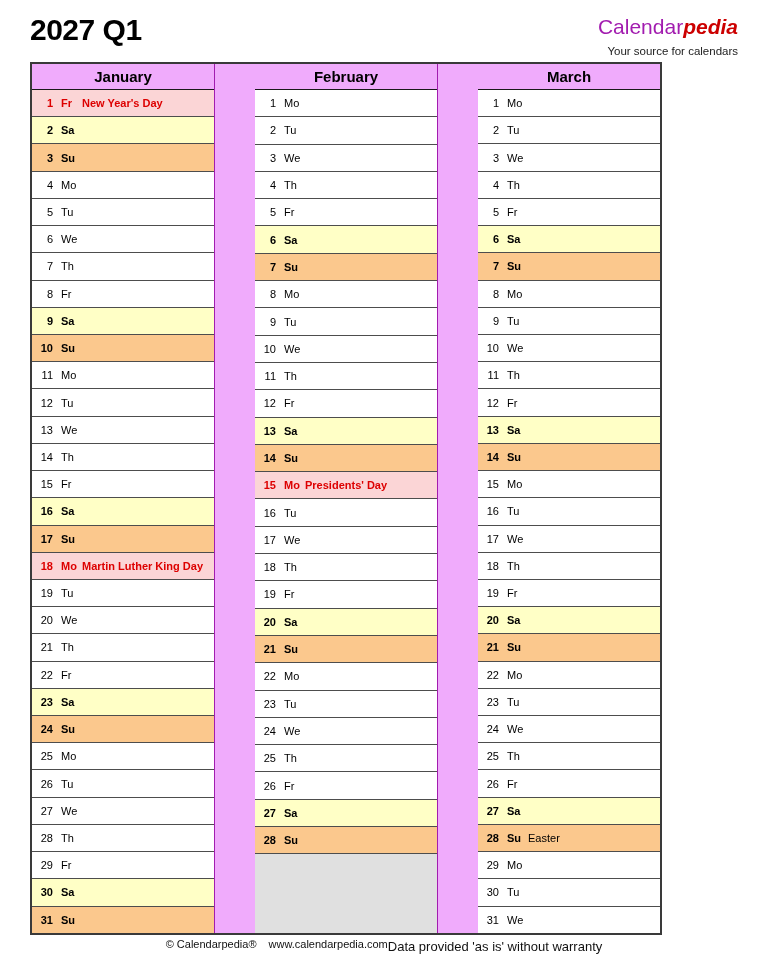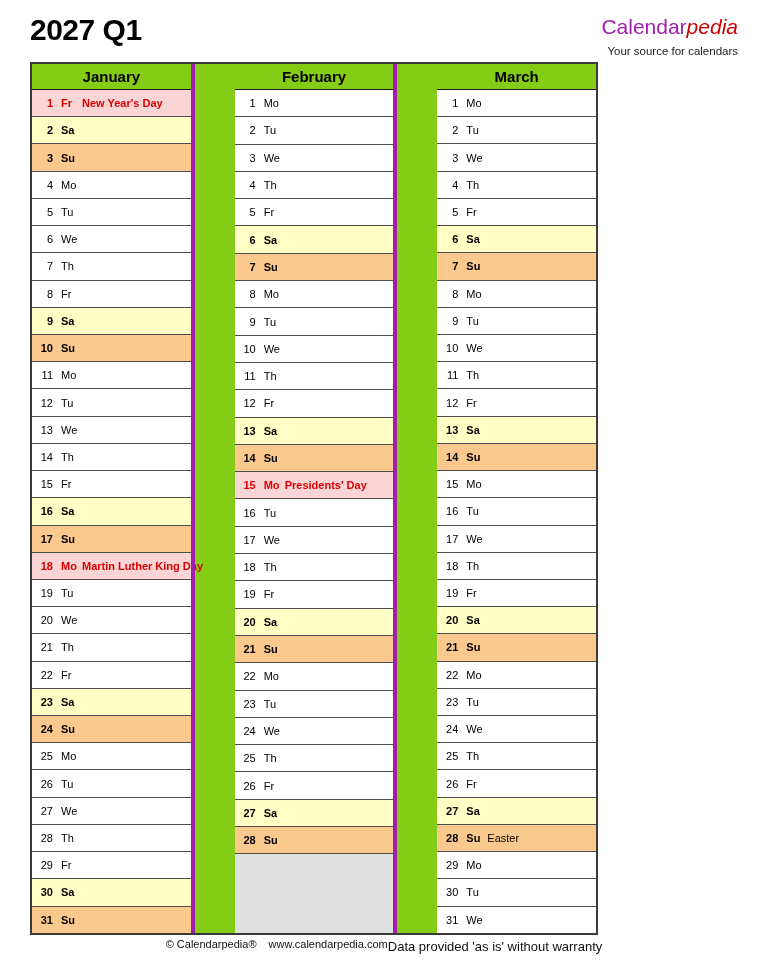--- a/index.html
+++ b/index.html
@@ -8,28 +8,28 @@
 
   .page { width:768px; height:971px; position:relative; }
 
   
   .top { display:flex; justify-content:space-between; align-items:flex-start;
          padding:14px 30px 4px 30px; height:62px; }
   .title { font-size:30px; font-weight:bold; letter-spacing:-0.5px; line-height:32px; }
   .brand { text-align:right; line-height:1.05; padding-top:2px; }
   .brand-line { font-size:21px; }
   .brand-black { color:#a21caf; }
-  .brand-red { color:var(--logo-red); font-weight:normal; font-style:italic; }
+  .brand-red { color:var(--logo-red); font-weight:bold; font-style:italic; }
   .tagline { font-size:11.5px; color:#222; margin-top:7px; }
 
   
-  .calendar { position:absolute; left:30px; top:62px; width:568px; height:873px;
-              border:2px solid #3a3a3a; display:flex; background:#84cc16; }
+  .calendar { position:absolute; left:30px; top:62px; width:632px; height:873px;
+              border:2px solid #3a3a3a; display:flex; background:#f0abfc; }
   .month-col { flex:1; display:flex; flex-direction:column; min-width:0; }
-  .month-col + .month-col { border-left:4px solid #a21caf;padding-left:40px; }
+  .month-col + .month-col { border-left:1px solid #a21caf;padding-left:40px; }
   .month-header { height:26px; flex:0 0 26px; display:flex; align-items:center; justify-content:center;
                   font-size:15px; font-weight:bold; border-bottom:1px solid #1a1a1a; }
   .rows { flex:1; display:flex; flex-direction:column; }
   .rows > div { border-bottom:1px solid #4d4d4d; }
   .rows > div:last-child { border-bottom:none;align-items:center; }
   .day-row { flex:1; display:flex; align-items:center; font-size:11px; background:#fff; }
   .dnum { width:14px; margin-left:7px; text-align:right; flex:0 0 14px; }
   .dwd  { margin-left:8px; flex:0 0 18px; }
   .dhol { margin-left:3px; font-weight:normal; color:#000; white-space:nowrap; }
   .t-sa { background:var(--sat-bg); font-weight:bold; }

